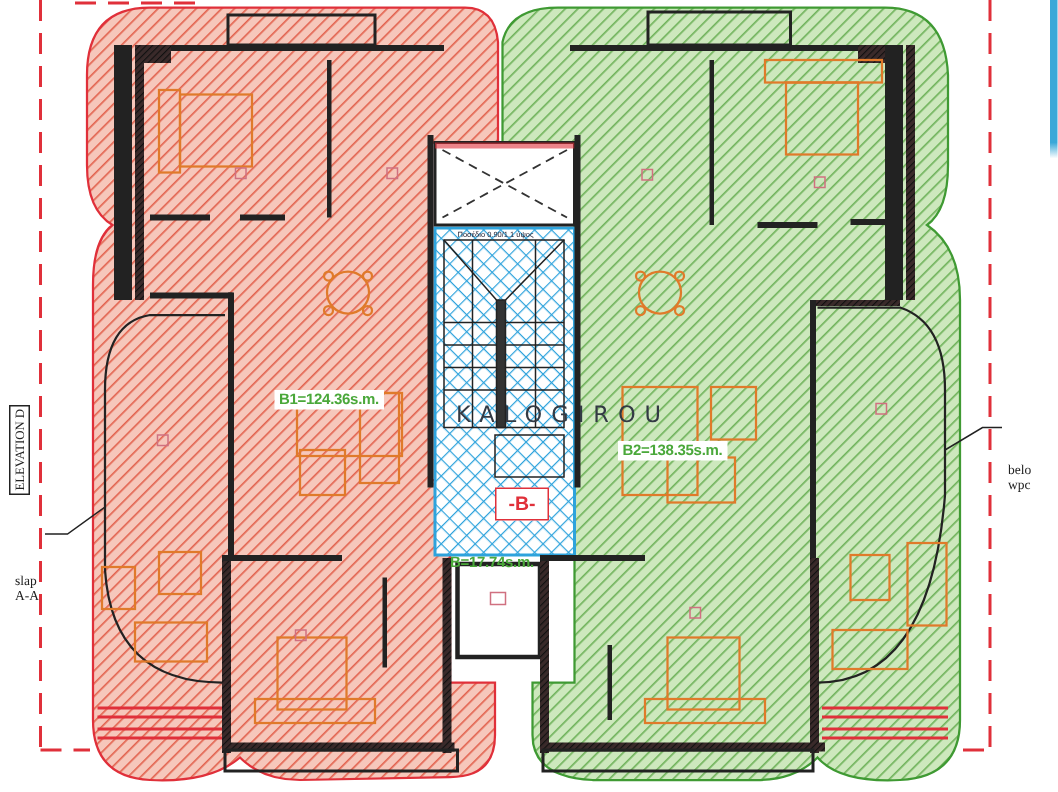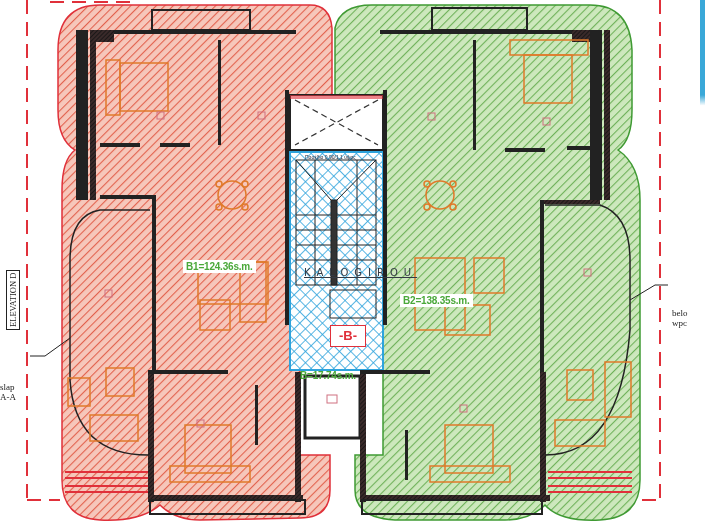--- a/index.html
+++ b/index.html
@@ -9,22 +9,22 @@
     position:absolute; background:#ffffff; color:#4aa83a; font-weight:bold;
     font-size:10px; padding:1px 3px; letter-spacing:-0.2px; white-space:nowrap;
     font-family:"Liberation Sans", sans-serif;
   }
   .core-badge {
     position:absolute; border:1.5px solid #e0303a; background:#ffffff; color:#e0303a;
     font-size:13px; font-weight:bold; text-align:center; line-height:20px;
     font-family:"Liberation Sans", sans-serif;
   }
   .watermark {
-    position:absolute; color:#333a44; font-size:10px; letter-spacing:6px;
-    font-family:"DejaVu Sans", sans-serif; white-space:nowrap;text-decoration:underline;
+    position:absolute; color:#333a44; font-size:15px; letter-spacing:6px;
+    font-family:"DejaVu Sans", sans-serif; white-space:nowrap;
   }
   .annot {
     position:absolute; color:#222; font-family:"Liberation Serif", serif; font-size:9px; line-height:10px; white-space:nowrap;margin-top:32px;
   }
   .elev-tag {
     position:absolute; border:1px solid #222; background:#fff; color:#222; font-family:"Liberation Serif", serif;
     font-size:8.5px; padding:1px 2px; transform:rotate(-90deg); transform-origin:left top; white-space:nowrap;
   }
   .stair-note { position:absolute; font-size:5px; color:#223; font-family:"Liberation Sans", sans-serif; white-space:nowrap; }
   .right-strip { position:absolute; left:700px; top:0; width:5px; height:528px;
@@ -212,29 +212,29 @@
 
   <g stroke="#222" stroke-width="1" fill="none">
     <polyline points="30,356 45,356 70,338"></polyline>
     <polyline points="630,300 655,285 668,285"></polyline>
   </g>
 </svg>
 
 <div class="right-strip"></div>
 
 <div class="area-label" style="left:183px;top:260px;">B1=124.36s.m.</div>
-<div class="area-label" style="left:400px;top:294px;">B2=138.35s.m.</div>
+<div class="area-label" style="left:412px;top:294px;">B2=138.35s.m.</div>
 <div class="area-label" style="left:297px;top:369px;background:transparent;">B=17.74s.m.</div>
 <div class="core-badge" style="left:330px;top:325px;width:34px;height:20px;">-B-</div>
 
 <div class="watermark" style="left:304px;top:267px;">KALOGIROU</div>
 
 <div class="stair-note" style="left:305px;top:154px;">Ποσέδιο 0.90/1.1 ύψος</div>
 
 <div class="elev-tag" style="left:6px;top:330px;">ELEVATION D</div>
-<div class="annot" style="left:0px;top:350px;">
+<div class="annot" style="left:10px;top:350px;">
   <div>slap</div>
   <div>A-A</div>
 </div>
 <div class="annot" style="left:672px;top:276px;">
   <div>belo</div>
   <div>wpc</div>
 </div>
 
 </body></html>

